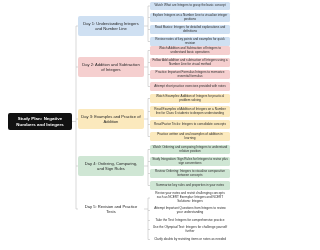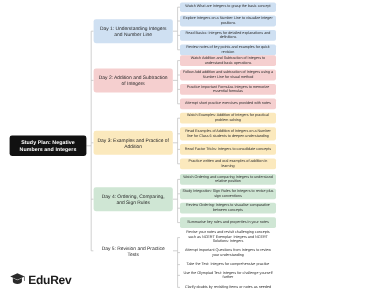--- a/index.html
+++ b/index.html
@@ -130,24 +130,14 @@
   <div class="node leaf c4" style="left:150px;top:169px;width:80px;height:9px;">Review Ordering: Integers to visualise comparative between concepts</div>
   <div class="node leaf c4" style="left:150px;top:181px;width:80px;height:9px;">Summarise key rules and properties in your notes</div>
 
   <div class="node day d5" style="left:78px;top:203px;width:66px;height:12px;">Day 5: Revision and Practice Tests</div>
   <div class="node leaf c5" style="left:150px;top:192px;width:80px;height:12px;">Revise your notes and revisit challenging concepts such as NCERT Exemplar: Integers and NCERT Solutions: Integers</div>
   <div class="node leaf c5" style="left:150px;top:206px;width:80px;height:9px;">Attempt Important Questions from Integers to review your understanding</div>
   <div class="node leaf c5" style="left:150px;top:217px;width:80px;height:7px;">Take the Test: Integers for comprehensive practice</div>
   <div class="node leaf c5" style="left:150px;top:226px;width:80px;height:7px;">Use the Olympiad Test: Integers for challenge yourself further</div>
   <div class="node leaf c5" style="left:150px;top:235px;width:80px;height:9px;">Clarify doubts by revisiting items or notes as needed</div>
 
-  <div class="logo">
-    <span>
-      <svg width="13" height="11" viewBox="0 0 24 20">
-        <path d="M12 1 L23 6 L12 11 L1 6 Z" fill="#2b2b2b"></path>
-        <path d="M5 8.5 L5 14 C5 16.2 8.4 17.6 12 17.6 C15.6 17.6 19 16.2 19 14 L19 8.5 L12 12 Z" fill="#2b2b2b"></path>
-        <rect x="22.1" y="6" width="1" height="7" fill="#2b2b2b"></rect>
-      </svg>
-    </span>
-    <span class="logo-text">EduRev</span>
-  </div>
 
 </div>
 
 </body></html>

